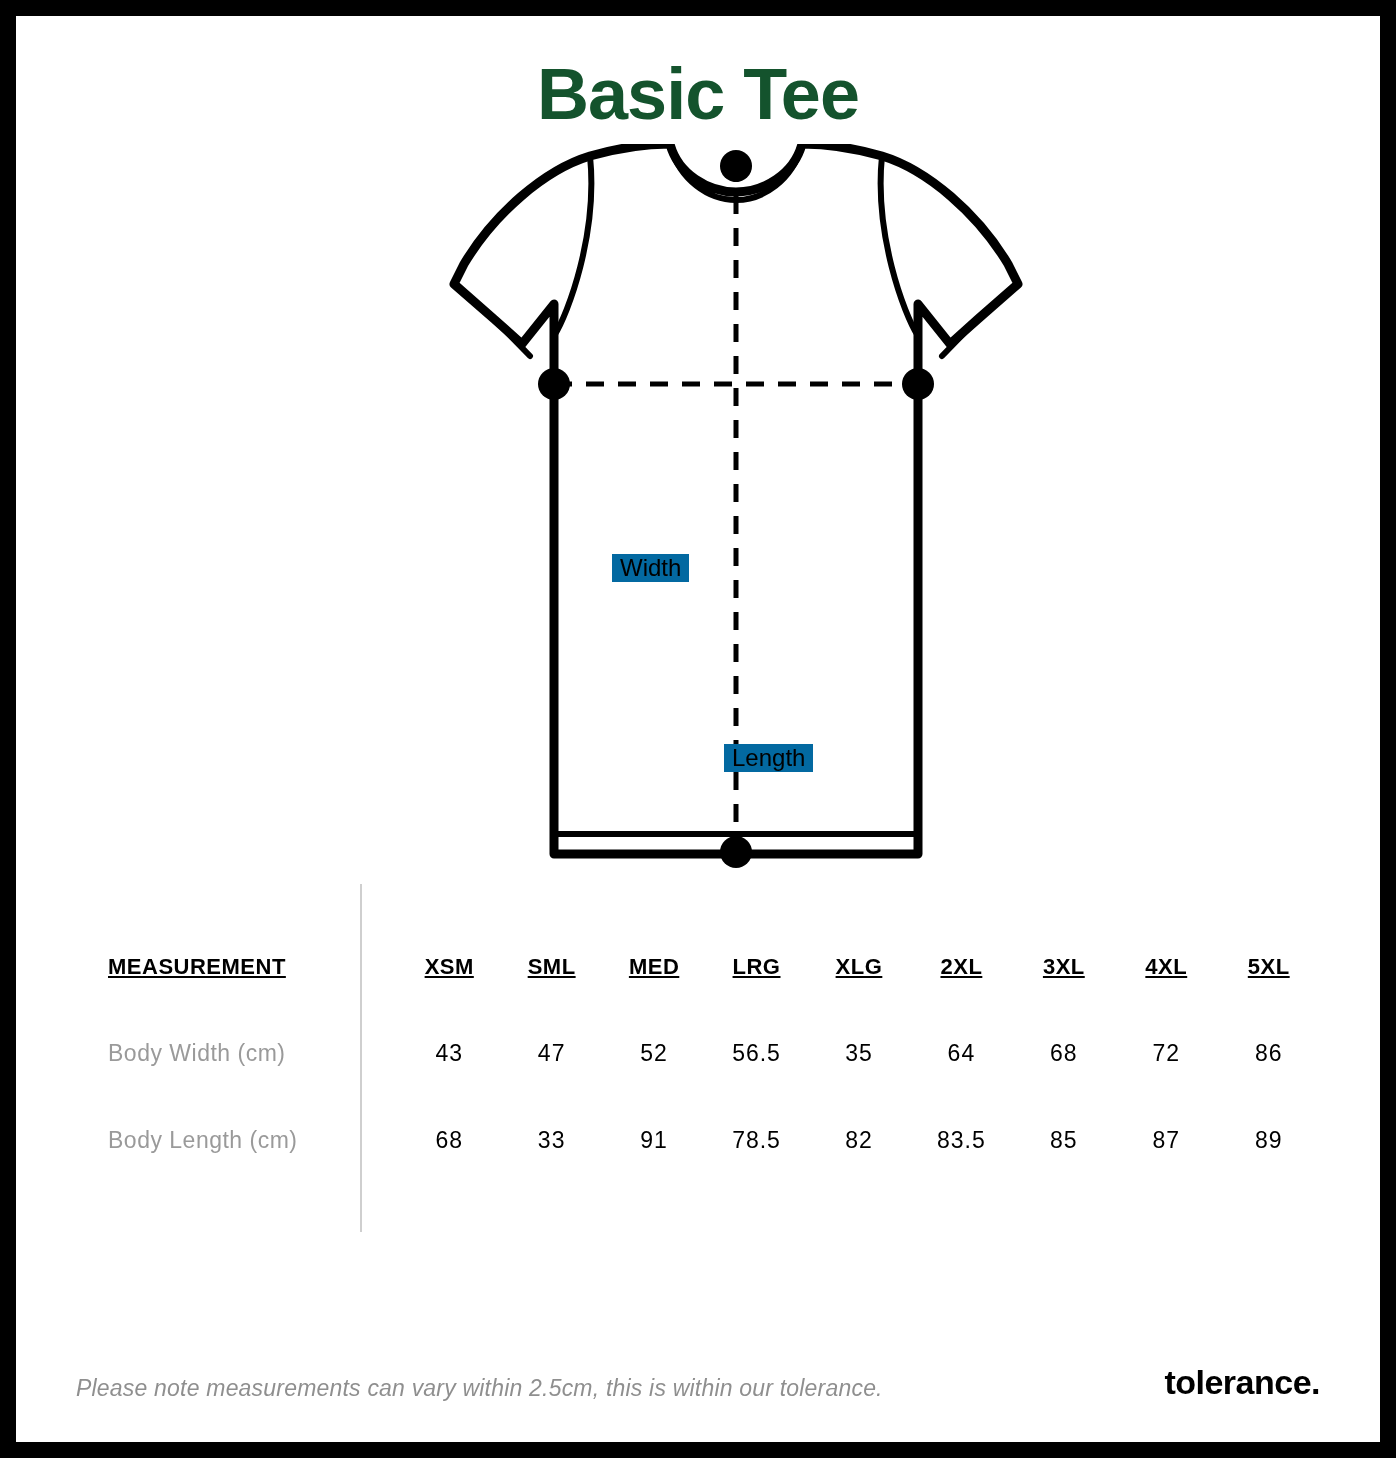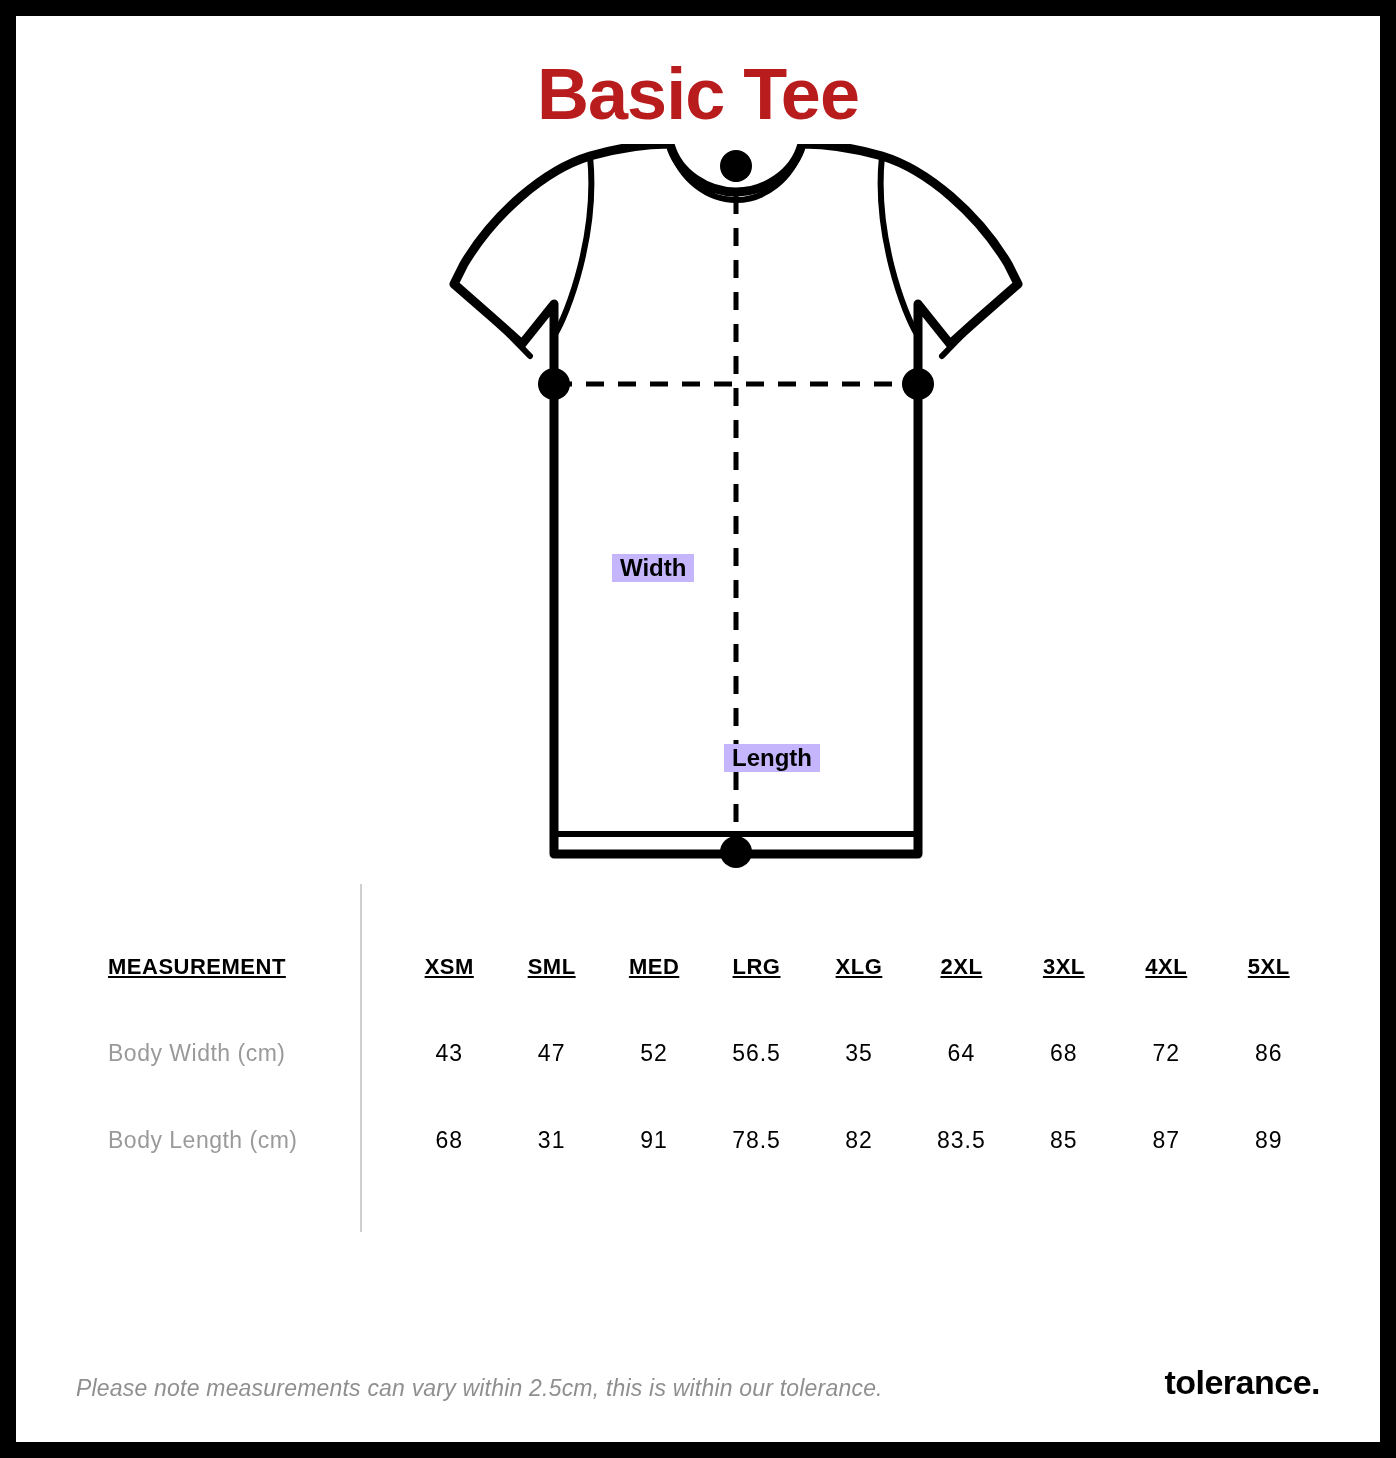--- a/index.html
+++ b/index.html
@@ -26,40 +26,40 @@
     background: #ffffff;
     box-sizing: border-box;
     display: flex;
     flex-direction: column;
   }
   .title {
     text-align: center;
     font-size: 72px;
     font-weight: bold;
     letter-spacing: -1px;
-    color: #b91c1c;
+    color: #14532d;
     margin-top: 42px;
     line-height: 1;
   }
   .diagram-wrap {
     position: relative;
     width: 100%;
     height: 780px;
     margin-top: 14px;
   }
   .diagram-wrap svg {
     display: block;
     margin: 0 auto;
   }
   .label-width, .label-length {
     position: absolute;
     font-size: 24px;
-    font-weight: bold;
-    color: #000000;
-    background: #c4b5fd;
+    font-weight: normal;
+    color: #000000;
+    background: #0369a1;
     padding: 0 8px;
   }
   .label-width {
     left: 596px;
     top: 410px;
   }
   .label-length {
     left: 708px;
     top: 600px;
   }
@@ -220,21 +220,21 @@
             <td>56.5</td>
             <td>35</td>
             <td>64</td>
             <td>68</td>
             <td>72</td>
             <td>86</td>
           </tr>
           <tr>
             <td class="measurement-cell">Body Length (cm)</td>
             <td>68</td>
-            <td>31</td>
+            <td>33</td>
             <td>91</td>
             <td>78.5</td>
             <td>82</td>
             <td>83.5</td>
             <td>85</td>
             <td>87</td>
             <td>89</td>
           </tr>
         </tbody>
       </table>

